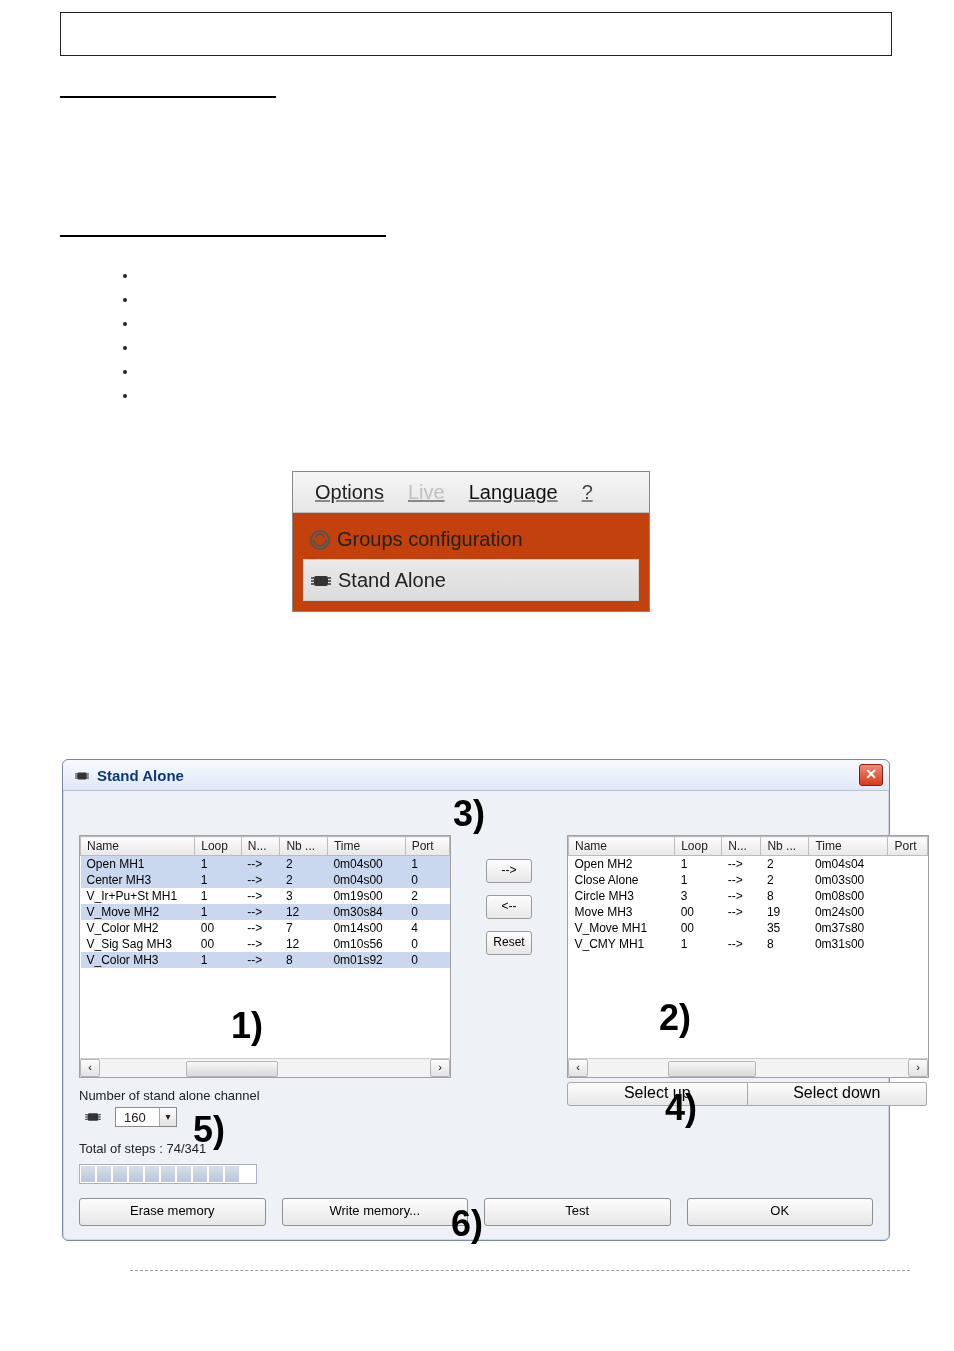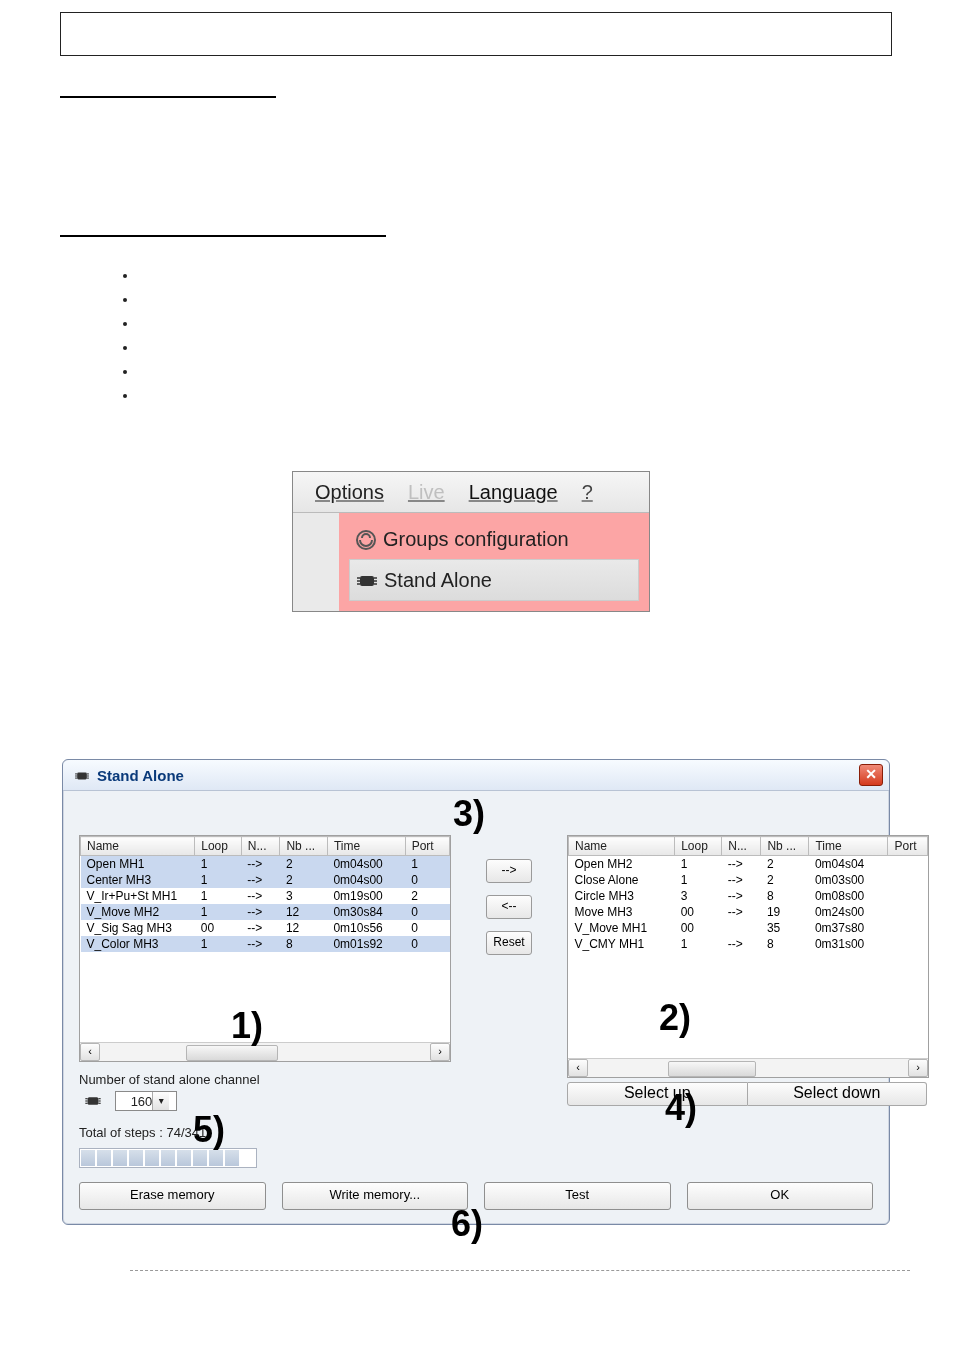--- a/index.html
+++ b/index.html
@@ -71,23 +71,22 @@
     line-height: 40px;
     white-space: nowrap;
   }
   .menu-bar .mitem.active {
     color: #222;
   }
   .menu-bar .mitem.lang {
     color: #111;
   }
   .drop {
-    background: #fca5a5;
+    background: #c2410c;
     padding: 6px 10px 10px 10px;
-    margin-left: 46px;
   }
   .drop-row {
     display: flex;
     align-items: center;
     height: 40px;
     font-size: 20px;
     color: #222;
   }
   .drop-row.selected {
     background: linear-gradient(#e9e9e9, #dcdcdc);
@@ -262,21 +261,21 @@
     width: 62px;
     height: 20px;
     border: 1px solid #8a8a8a;
     background: #fff;
     padding-left: 6px;
     box-sizing: border-box;
   }
   .combo {
     display: inline-flex;
     align-items: center;
-    justify-content: center;
+    justify-content: space-between;
   }
   .combo .cv { padding-left: 2px; }
   .combo .cd {
     width: 16px; height: 18px;
     background: linear-gradient(#fdfdfd,#e2e2e2);
     border-left: 1px solid #aaa;
     text-align: center;
     font-size: 10px;
     line-height: 18px;
   }
@@ -473,20 +472,28 @@
                 </tr>
                 <tr class="sel">
                   <td>V_Move MH2</td>
                   <td>1</td>
                   <td>--&gt;</td>
                   <td>12</td>
                   <td>0m30s84</td>
                   <td>0</td>
                 </tr>
                 <tr>
+                  <td>V_Color MH2</td>
+                  <td>00</td>
+                  <td>--&gt;</td>
+                  <td>7</td>
+                  <td>0m14s00</td>
+                  <td>4</td>
+                </tr>
+                <tr>
                   <td>V_Sig Sag MH3</td>
                   <td>00</td>
                   <td>--&gt;</td>
                   <td>12</td>
                   <td>0m10s56</td>
                   <td>0</td>
                 </tr>
                 <tr class="sel">
                   <td>V_Color MH3</td>
                   <td>1</td>

